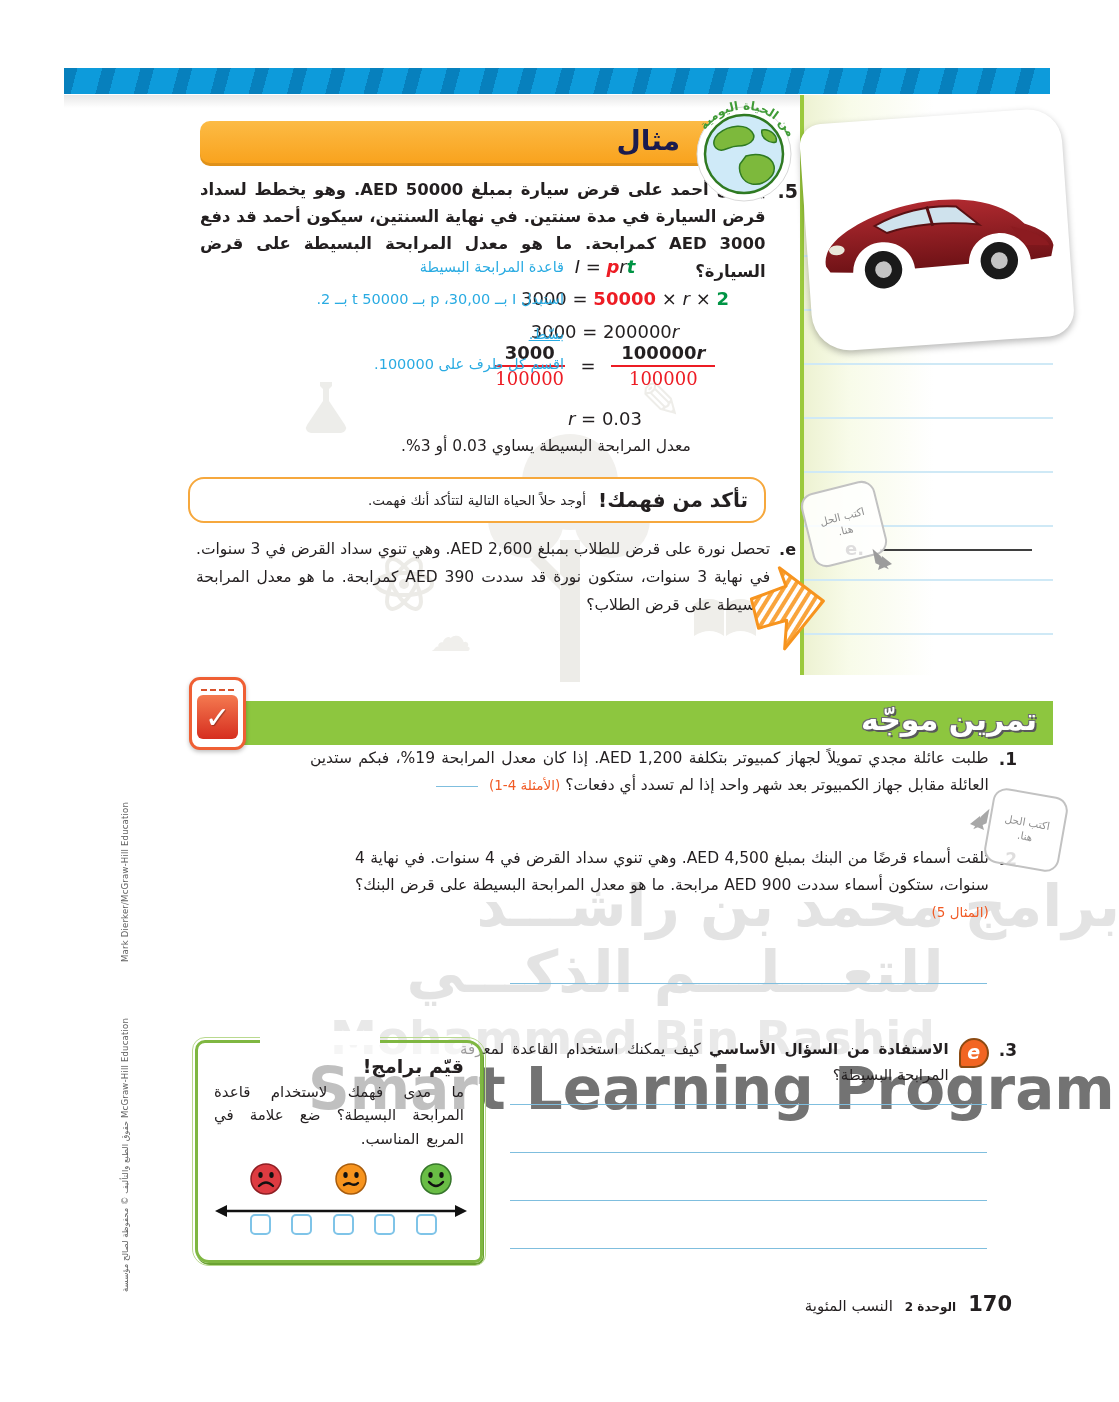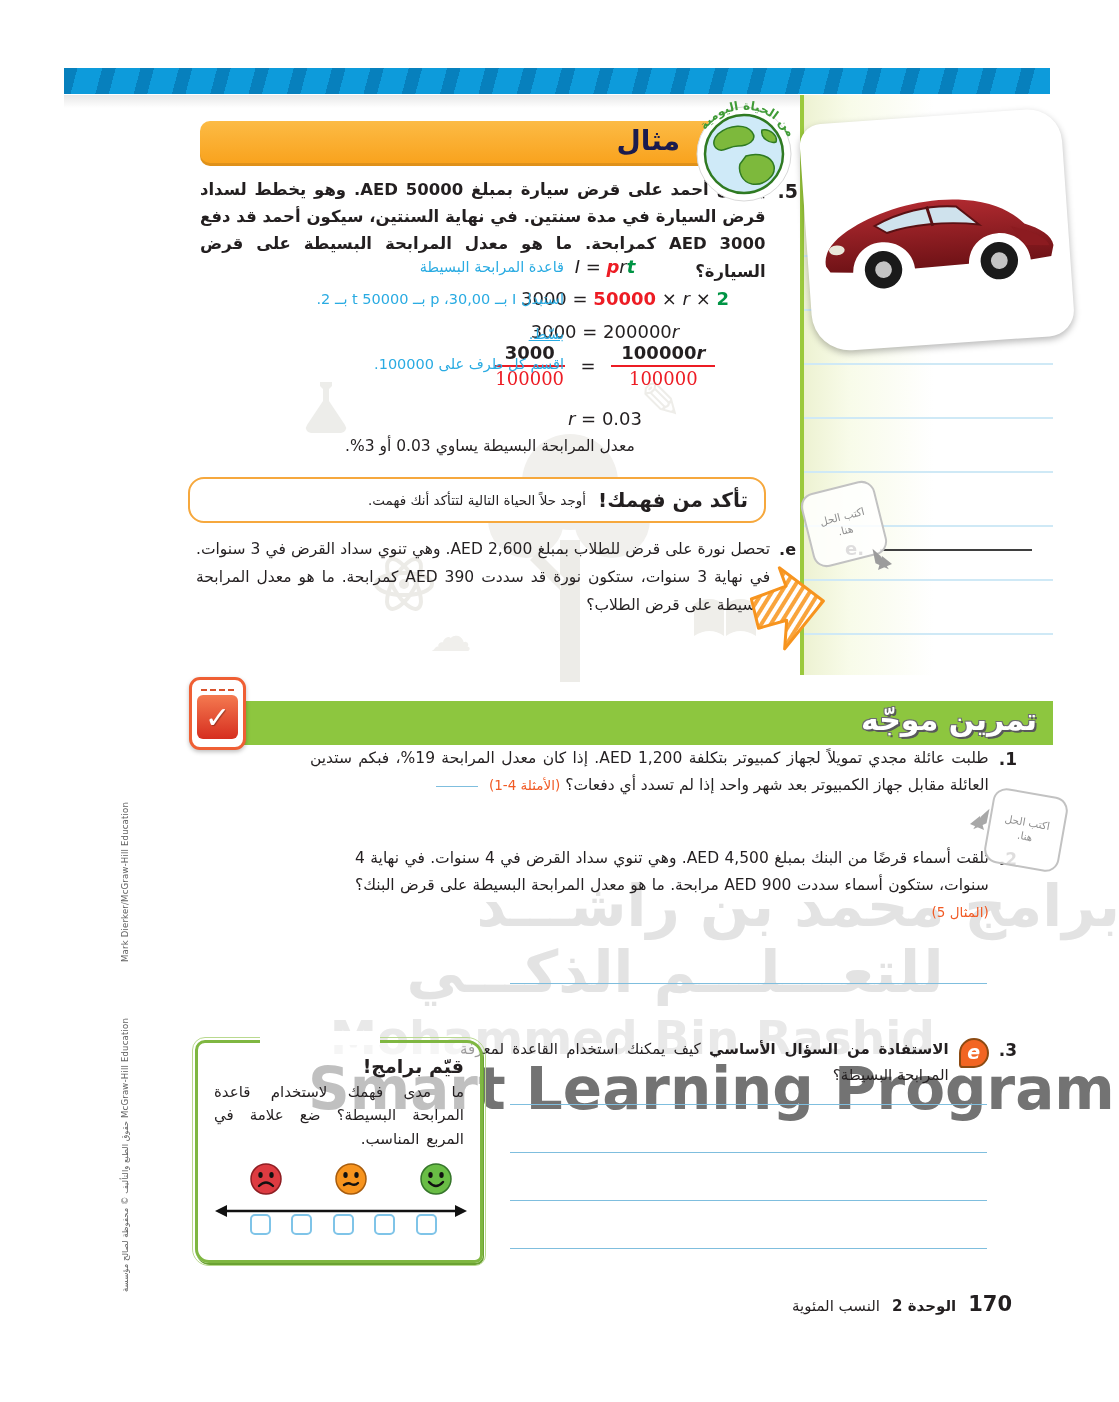--- a/index.html
+++ b/index.html
@@ -55,21 +55,21 @@
   
   .sol-eq{left:460px;width:290px;text-align:center;font-size:18px;z-index:2;}
   .sol-note{left:232px;width:332px;direction:rtl;text-align:right;color:var(--note-blue);
     font-size:14.5px;z-index:2;}
   .red{color:var(--math-red);} .green{color:var(--math-green);}
   .it{font-style:italic;} .b{font-weight:bold;}
   .frac{display:inline-block;vertical-align:middle;text-align:center;}
   .frac .num{display:block;border-bottom:2.5px solid var(--math-red);padding:0 10px 2px;font-weight:bold;}
   .frac .den{display:block;color:var(--math-red);font-family:"DejaVu Serif",serif;padding-top:1px;}
   .frac-eq{display:inline-block;vertical-align:middle;margin:0 10px;}
-  .sol-conclusion{left:345px;top:437px;width:402px;direction:rtl;text-align:left;font-size:15.5px;z-index:2;}
+  .sol-conclusion{left:345px;top:437px;width:402px;direction:rtl;text-align:center;font-size:15.5px;z-index:2;}
 
   
   .check-banner{left:188px;top:477px;width:578px;height:46px;background:#fff;z-index:2;
     border:2.5px solid #f6a83d;border-radius:16px;display:flex;direction:rtl;align-items:center;
     gap:12px;padding:0 16px;}
   .check-title{font-weight:bold;font-size:20px;white-space:nowrap;}
   .check-sub{font-size:13.5px;}
 
   
   .problem-e{left:196px;top:536px;width:600px;direction:rtl;display:flex;gap:9px;z-index:2;
@@ -135,21 +135,21 @@
   .rate-text{margin:2px 16px;direction:rtl;text-align:justify;font-size:15px;line-height:1.55;word-spacing:2px;}
   .face{position:absolute;width:32px;height:32px;}
   .rate-arrow{position:absolute;left:16px;top:160px;}
   .rate-cbs{position:absolute;left:0;top:171px;width:100%;}
   .cb{position:absolute;width:21px;height:21px;border:2px solid var(--checkbox-blue);
     border-radius:5px;background:#fff;}
 
   
   .footer{right:107px;top:1292px;display:flex;direction:rtl;align-items:baseline;gap:12px;z-index:2;}
   .footer .pg{font-size:21px;font-weight:bold;}
-  .footer .unit{font-size:15px;font-weight:bold;}
+  .footer .unit{font-size:12px;font-weight:bold;}
   .footer .section{font-size:15px;}
 
   
   .credit{color:#5f5f5f;font-size:8.5px;letter-spacing:.2px;white-space:nowrap;
     transform:rotate(-90deg);transform-origin:left top;z-index:2;}
   .credit-photo{left:120px;top:962px;}
   .credit-copy{left:120px;top:1292px;}
 </style>
 </head>
 <body>

